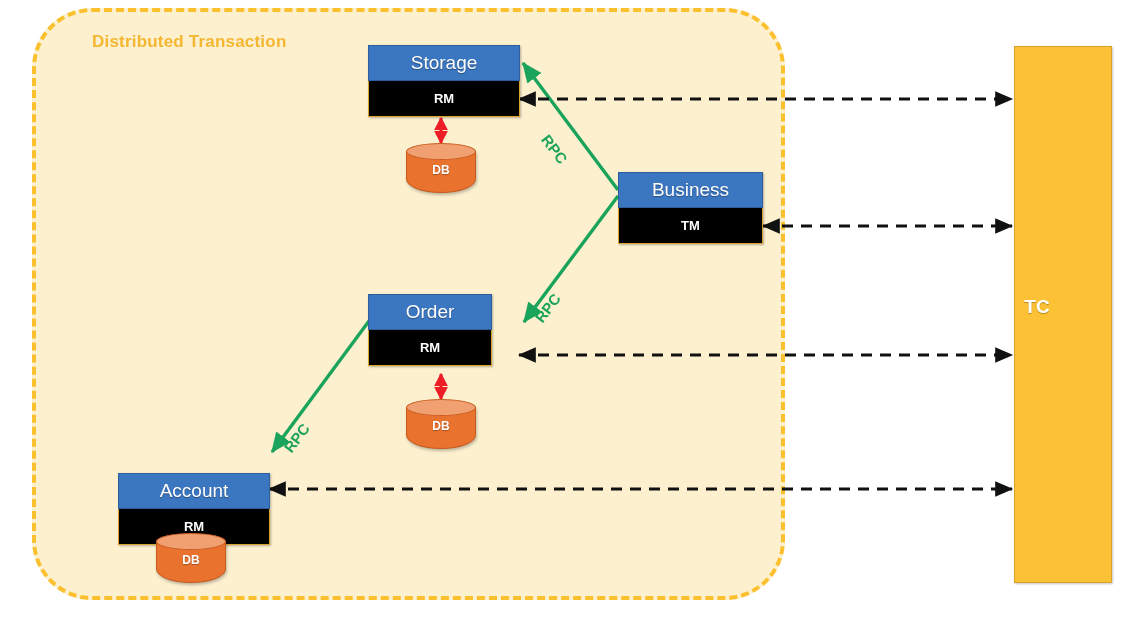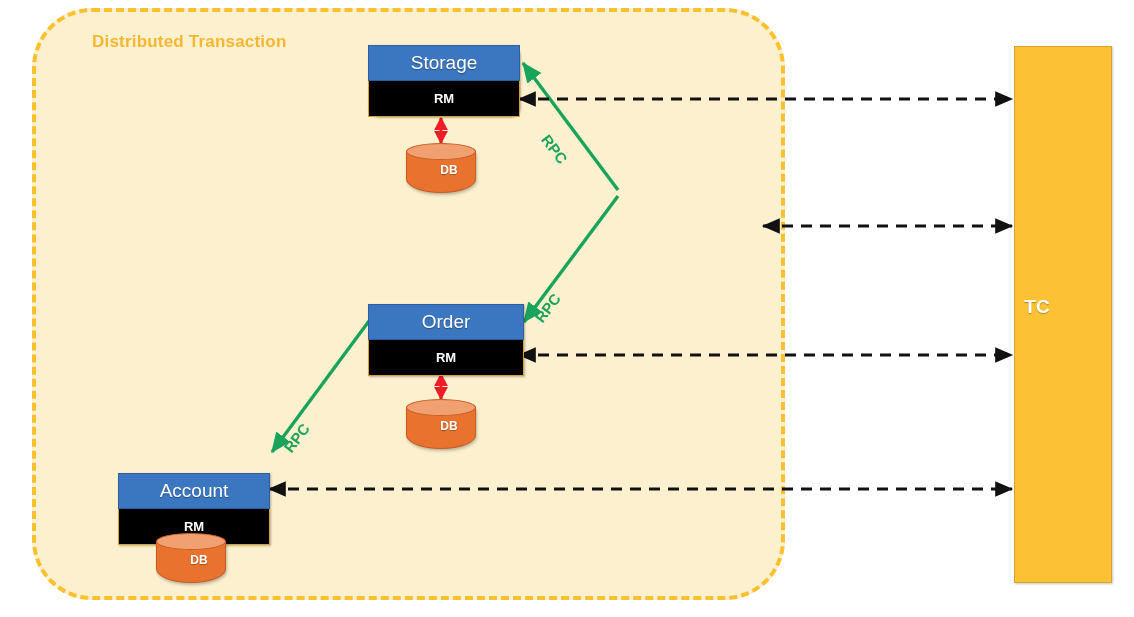--- a/index.html
+++ b/index.html
@@ -106,21 +106,21 @@
     top: 0;
     width: 70px;
     height: 17px;
     box-sizing: border-box;
     background: #f0a071;
     border: 1px solid #c85c1f;
     border-radius: 50%;
   }
   .db-label {
     position: absolute;
-    left: 8px;
+    left: 0;
     top: 20px;
     width: 70px;
     text-align: center;
     color: #ffffff;
     font-size: 12px;
     font-weight: bold;
     text-shadow: 0 1px 1px rgba(0,0,0,0.3);
   }
 
   
@@ -193,32 +193,36 @@
     <line x1="519" y1="99" x2="1012" y2="99" stroke="#111111" stroke-width="3" stroke-dasharray="11,8" marker-start="url(#black-arrow-start)" marker-end="url(#black-arrow-end)"></line>
     <line x1="763" y1="226" x2="1012" y2="226" stroke="#111111" stroke-width="3" stroke-dasharray="11,8" marker-start="url(#black-arrow-start)" marker-end="url(#black-arrow-end)"></line>
     <line x1="519" y1="355" x2="1012" y2="355" stroke="#111111" stroke-width="3" stroke-dasharray="11,8" marker-start="url(#black-arrow-start)" marker-end="url(#black-arrow-end)"></line>
     <line x1="269" y1="489" x2="1012" y2="489" stroke="#111111" stroke-width="3" stroke-dasharray="11,8" marker-start="url(#black-arrow-start)" marker-end="url(#black-arrow-end)"></line>
 
     <line x1="441" y1="118" x2="441" y2="143" stroke="#ee1c25" stroke-width="3" marker-start="url(#red-arrow-start)" marker-end="url(#red-arrow-end)"></line>
     <line x1="441" y1="374" x2="441" y2="399" stroke="#ee1c25" stroke-width="3" marker-start="url(#red-arrow-start)" marker-end="url(#red-arrow-end)"></line>
     <line x1="191" y1="508" x2="191" y2="533" stroke="#ee1c25" stroke-width="3" marker-start="url(#red-arrow-start)" marker-end="url(#red-arrow-end)"></line>
   </svg>
 
-  <div class="node" style="left:368px; top:45px; width:152px;border-radius:10px;">
+  <div class="node" style="left:368px; top:45px; width:152px;">
     <div class="node-head">Storage</div>
     <div class="node-role">RM</div>
   </div>
   <div class="db" style="left:406px; top:143px;">
     <div class="db-body"></div>
     <div class="db-top"></div>
     <div class="db-label">DB</div>
   </div>
 
-
-  <div class="node" style="left:368px; top:304px; width:156px;">
+  <div class="node" style="left:618px; top:172px; width:145px;">
+    <div class="node-head">Business</div>
+    <div class="node-role">TM</div>
+  </div>
+
+  <div class="node" style="left:368px; top:294px; width:124px;">
     <div class="node-head">Order</div>
     <div class="node-role">RM</div>
   </div>
   <div class="db" style="left:406px; top:399px;">
     <div class="db-body"></div>
     <div class="db-top"></div>
     <div class="db-label">DB</div>
   </div>
 
   <div class="node" style="left:118px; top:435px; width:152px;margin-top:38px;">

